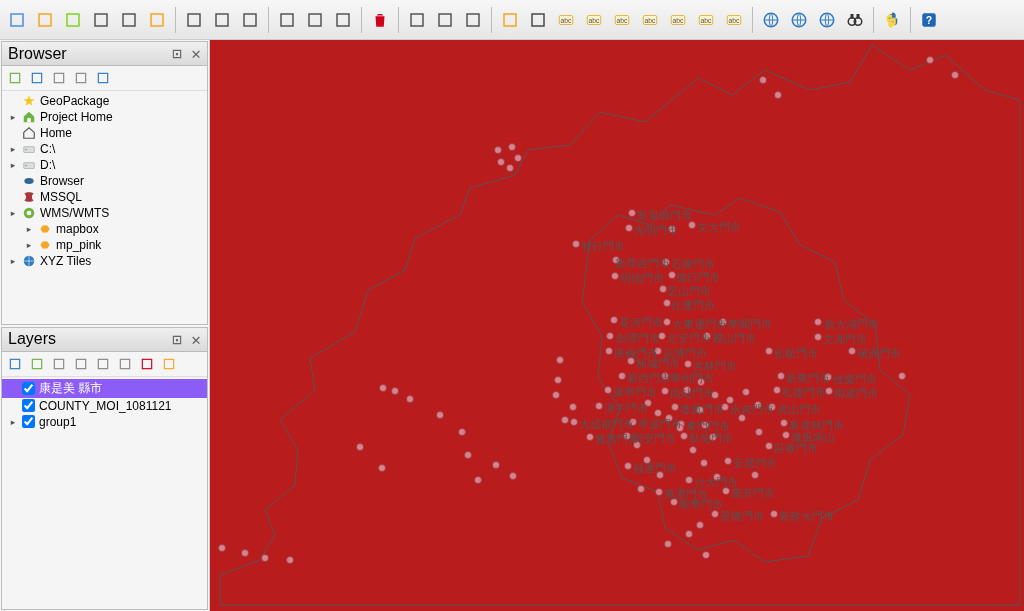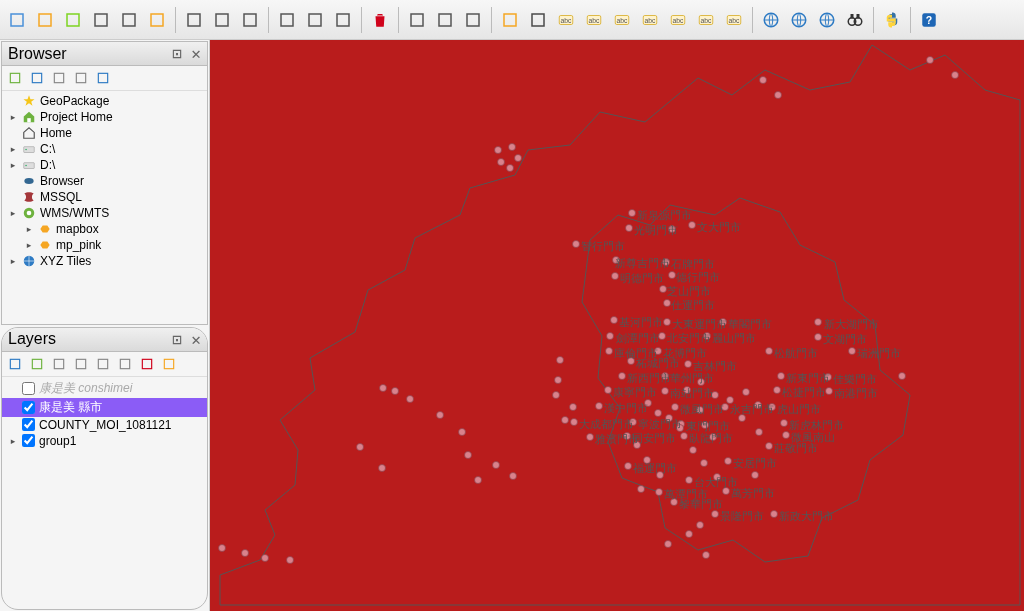--- a/index.html
+++ b/index.html
@@ -8,21 +8,21 @@
 .toolbar { height: 40px; background: linear-gradient(#f7f7f7,#e6e6e6); border-bottom:1px solid #ccc; display:flex; align-items:center; padding:0 4px; gap:2px; }
 .toolbar .sep { width:1px; height:26px; background:#bbb; margin:0 3px;}
 .tbtn { width:26px; height:26px; display:flex; align-items:center; justify-content:center; border:1px solid transparent; border-radius:2px; cursor:pointer; }
 .tbtn svg { width:18px; height:18px; }
 
 .main { display:flex; height:571px; }
 .side { width:210px; background:#f5f5f5; border-right:1px solid #ccc; display:flex; flex-direction:column; font-size:12px; }
 
 .panel { border:1px solid #bbb; margin:1px; display:flex; flex-direction:column; overflow:hidden; }
 .panel.browser { flex:1; min-height:270px; }
-.panel.layers  { flex:1; min-height:260px;border-radius:17px; }
+.panel.layers  { flex:1; min-height:260px; }
 .panel-title { background:linear-gradient(#f0f0f0,#dadada); padding:2px 6px; font-size:16px; display:flex; align-items:center; justify-content:space-between; border-bottom:1px solid #bbb;}
 .panel-title .dock { font-family:monospace; color:#666; }
 .panel-tools { display:flex; gap:4px; padding:3px 4px; border-bottom:1px solid #ddd;}
 .mini-btn { width:18px; height:18px; display:flex; align-items:center; justify-content:center; cursor:pointer; border-radius:2px;}
 .mini-btn svg{width:14px;height:14px;}
 
 .tree { overflow-y:auto; flex:1; padding:2px 0; }
 .tree-item { display:flex; align-items:center; padding:1px 4px 1px 6px; gap:4px; white-space:nowrap; cursor:default;}
 .tree-item.indent1 { padding-left:22px;}
 .expando { width:10px; height:10px; display:inline-flex; align-items:center; justify-content:center; color:#555; font-size:9px;}
@@ -409,25 +409,20 @@
               <rect x="4" y="4" width="16" height="16" fill="none" stroke="#d0021b" stroke-width="2"></rect>
             </svg>
           </div>
           <div class="mini-btn">
             <svg viewBox="0 0 24 24">
               <rect x="4" y="4" width="16" height="16" fill="none" stroke="#f5a623" stroke-width="2"></rect>
             </svg>
           </div>
         </div>
       <div class="tree" id="layers-tree">
-          <div class="layer-row faded">
-            <span class="expando"> </span>
-            <input type="checkbox" style="">
-            <span>康是美 conshimei</span>
-          </div>
           <div class="layer-row selected">
             <span class="expando"> </span>
             <input type="checkbox" checked="" style="">
             <span>康是美  縣市</span>
           </div>
           <div class="layer-row">
             <span class="expando"> </span>
             <input type="checkbox" checked="" style="">
             <span>COUNTY_MOI_1081121</span>
           </div>

